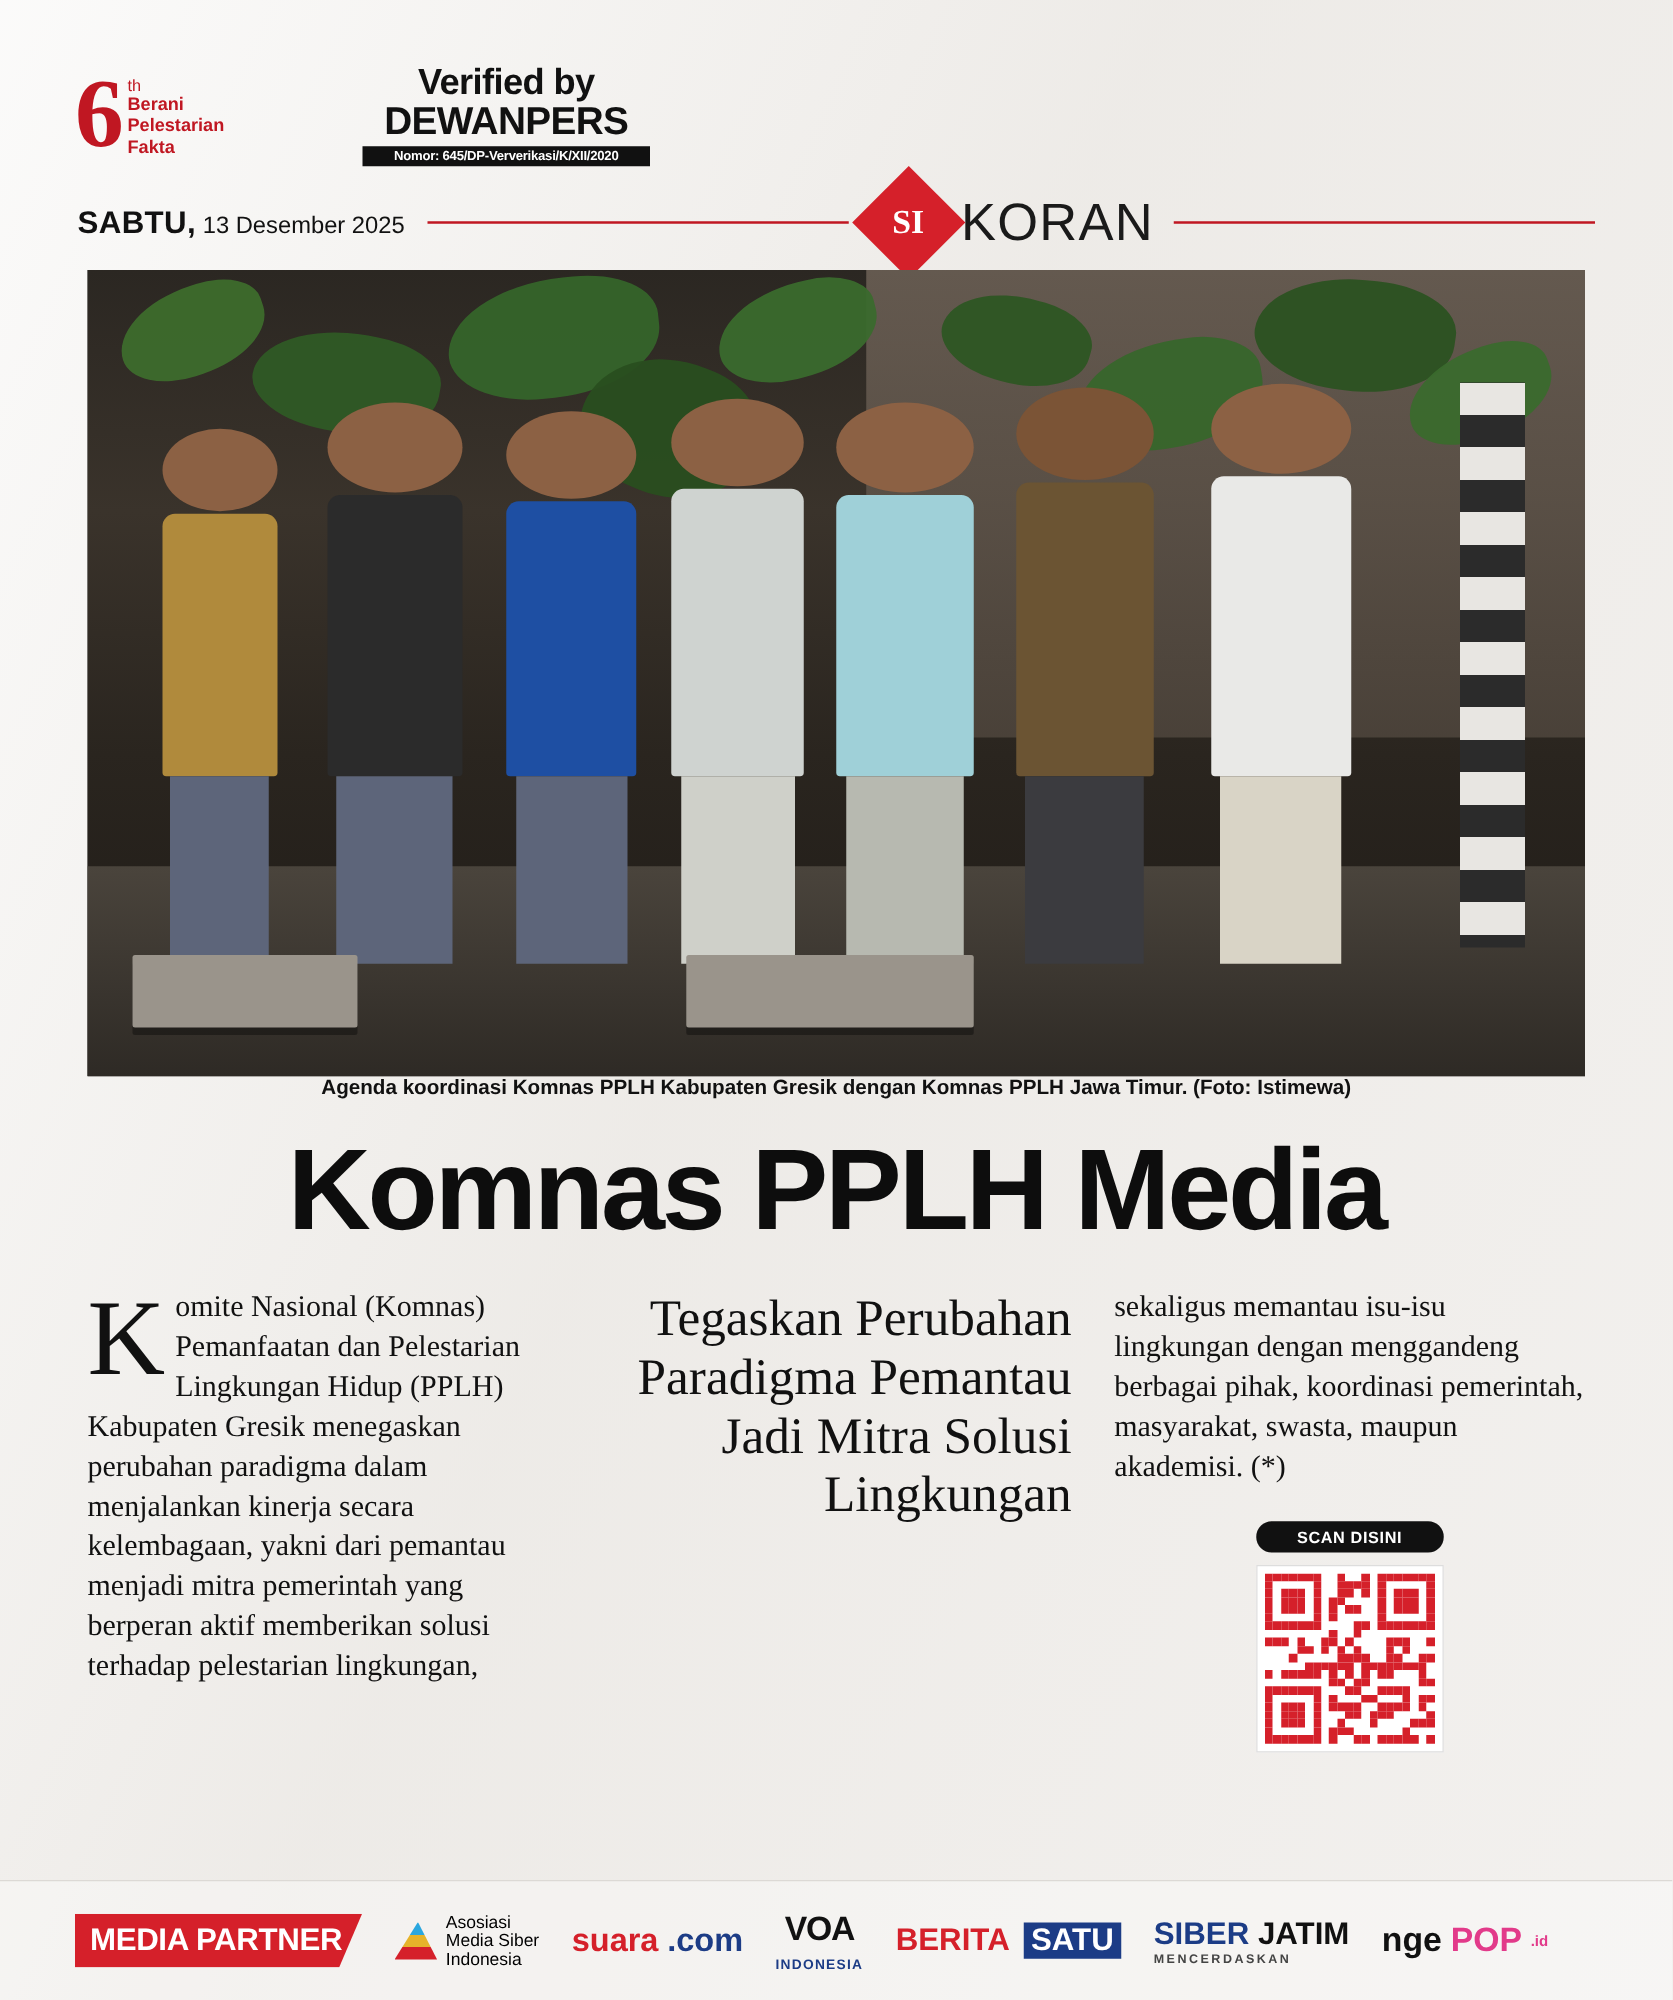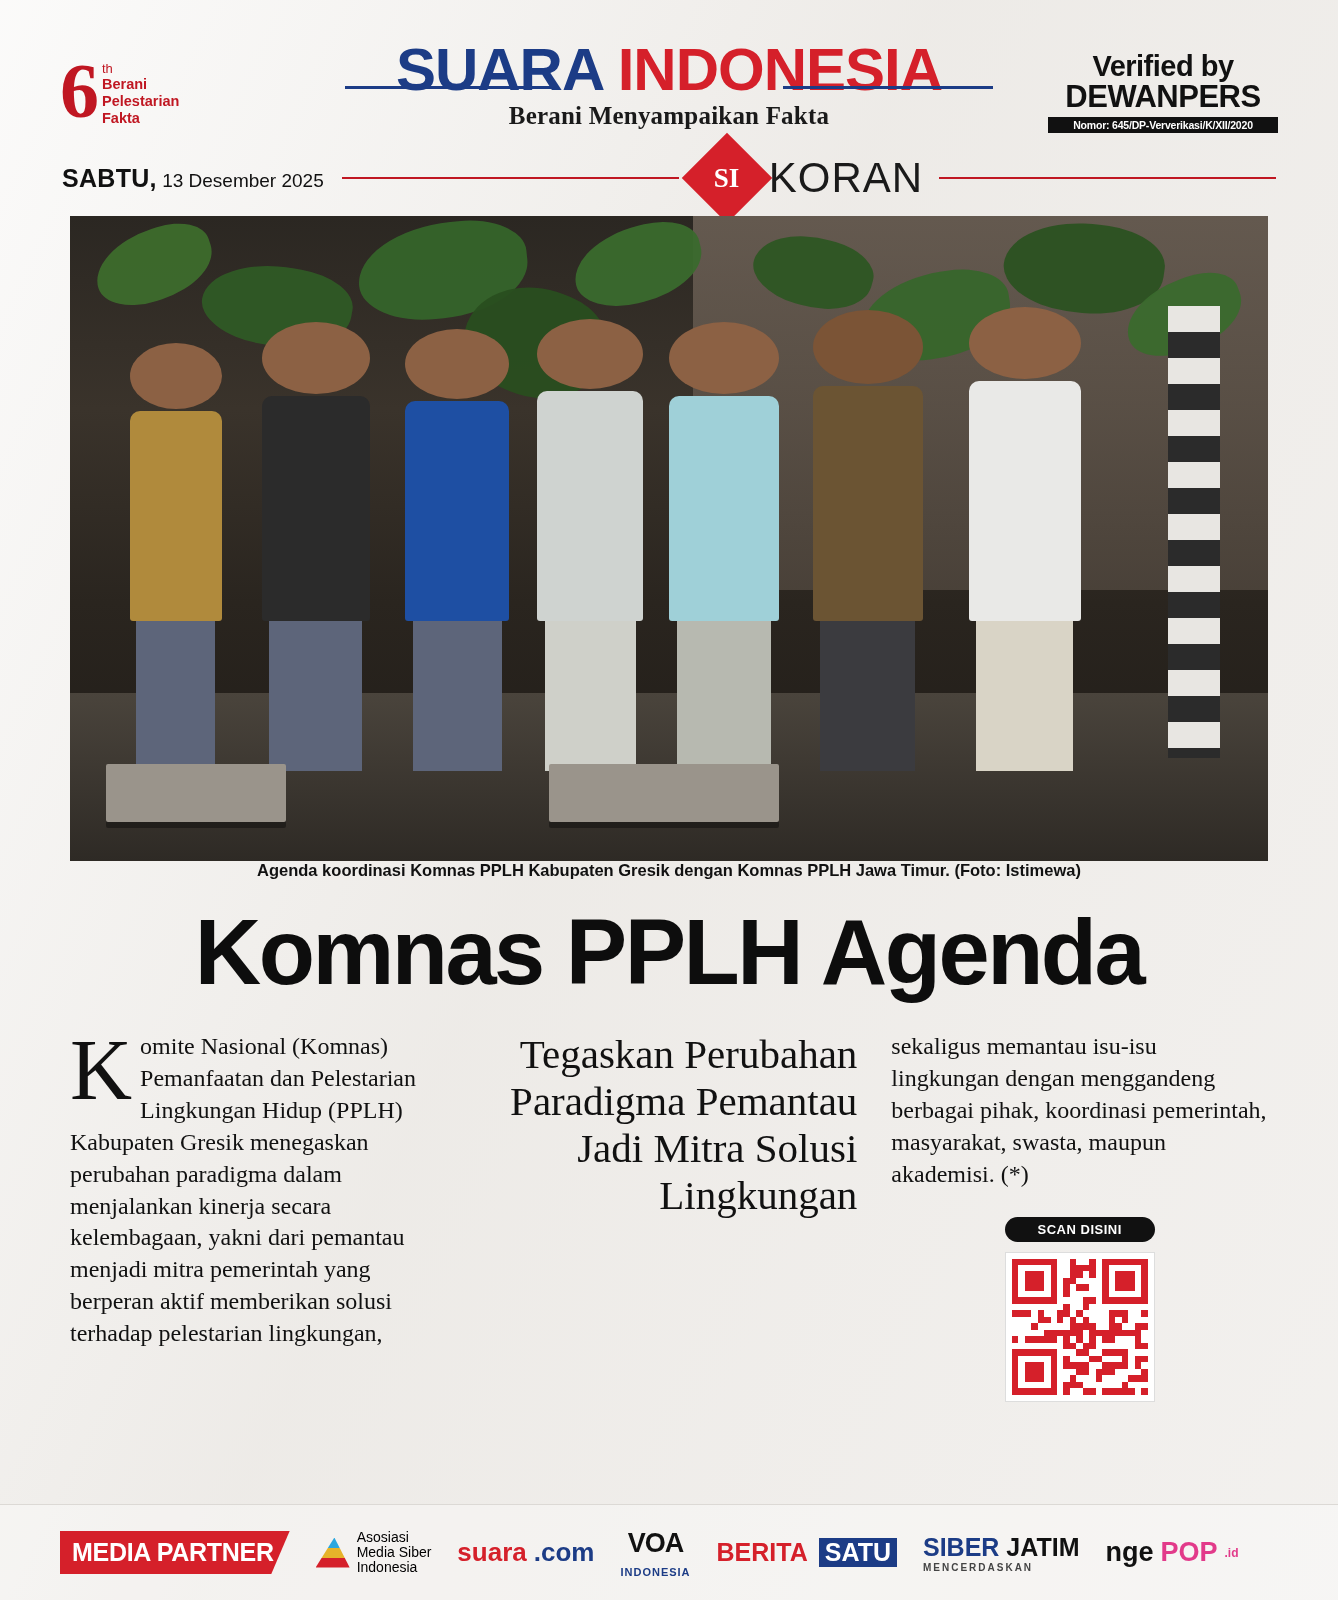--- a/index.html
+++ b/index.html
@@ -227,29 +227,20 @@
       <div>
         <div class="th">th</div>
         <div class="tagline">
           <div>Berani</div>
           <div>Pelestarian</div>
           <div>Fakta</div>
         </div>
       </div>
     </div>
 
-    <div class="brand">
-      <div class="title">
-        <span class="suara">SUARA</span>
-        <span class="indonesia">INDONESIA</span>
-      </div>
-      <div class="sub">Berani Menyampaikan Fakta</div>
-      <div class="rule"></div>
-      <div class="rule2"></div>
-    </div>
 
     <div class="verified">
       <div class="v1">Verified by</div>
       <div class="v2">
         <span class="dewan">DEWAN</span><span class="pers">PERS</span>
       </div>
       <div class="nomor">Nomor: 645/DP-Ververikasi/K/XII/2020</div>
     </div>
   </div>
 
@@ -321,21 +312,21 @@
         <div class="p-body" style="height:240px;background:#e9e9e7;"></div>
         <div class="p-legs" style="height:150px;background:#d9d4c6;"></div>
       </div>
 
       <div class="bench" style="left:3%;width:180px;height:58px;"></div>
       <div class="bench" style="left:40%;width:230px;height:58px;"></div>
     </div>
     <div class="caption">Agenda koordinasi Komnas PPLH Kabupaten Gresik dengan Komnas PPLH Jawa Timur. (Foto: Istimewa)</div>
   </div>
 
-  <div class="headline">Komnas PPLH Agenda</div>
+  <div class="headline">Komnas PPLH Media</div>
 
   <div class="cols">
     <div class="col">
       <p class="dropcap">Komite Nasional (Komnas) Pemanfaatan dan Pelestarian Lingkungan Hidup (PPLH) Kabupaten Gresik menegaskan perubahan paradigma dalam menjalankan kinerja secara kelembagaan, yakni dari pemantau menjadi mitra pemerintah yang berperan aktif memberikan solusi terhadap pelestarian lingkungan,</p>
     </div>
     <div class="col">
       <div class="deck">Tegaskan Perubahan Paradigma Pemantau Jadi Mitra Solusi Lingkungan</div>
     </div>
     <div class="col right">
       <p>sekaligus memantau isu-isu lingkungan dengan menggandeng berbagai pihak, koordinasi pemerintah, masyarakat, swasta, maupun akademisi. (*)</p>

